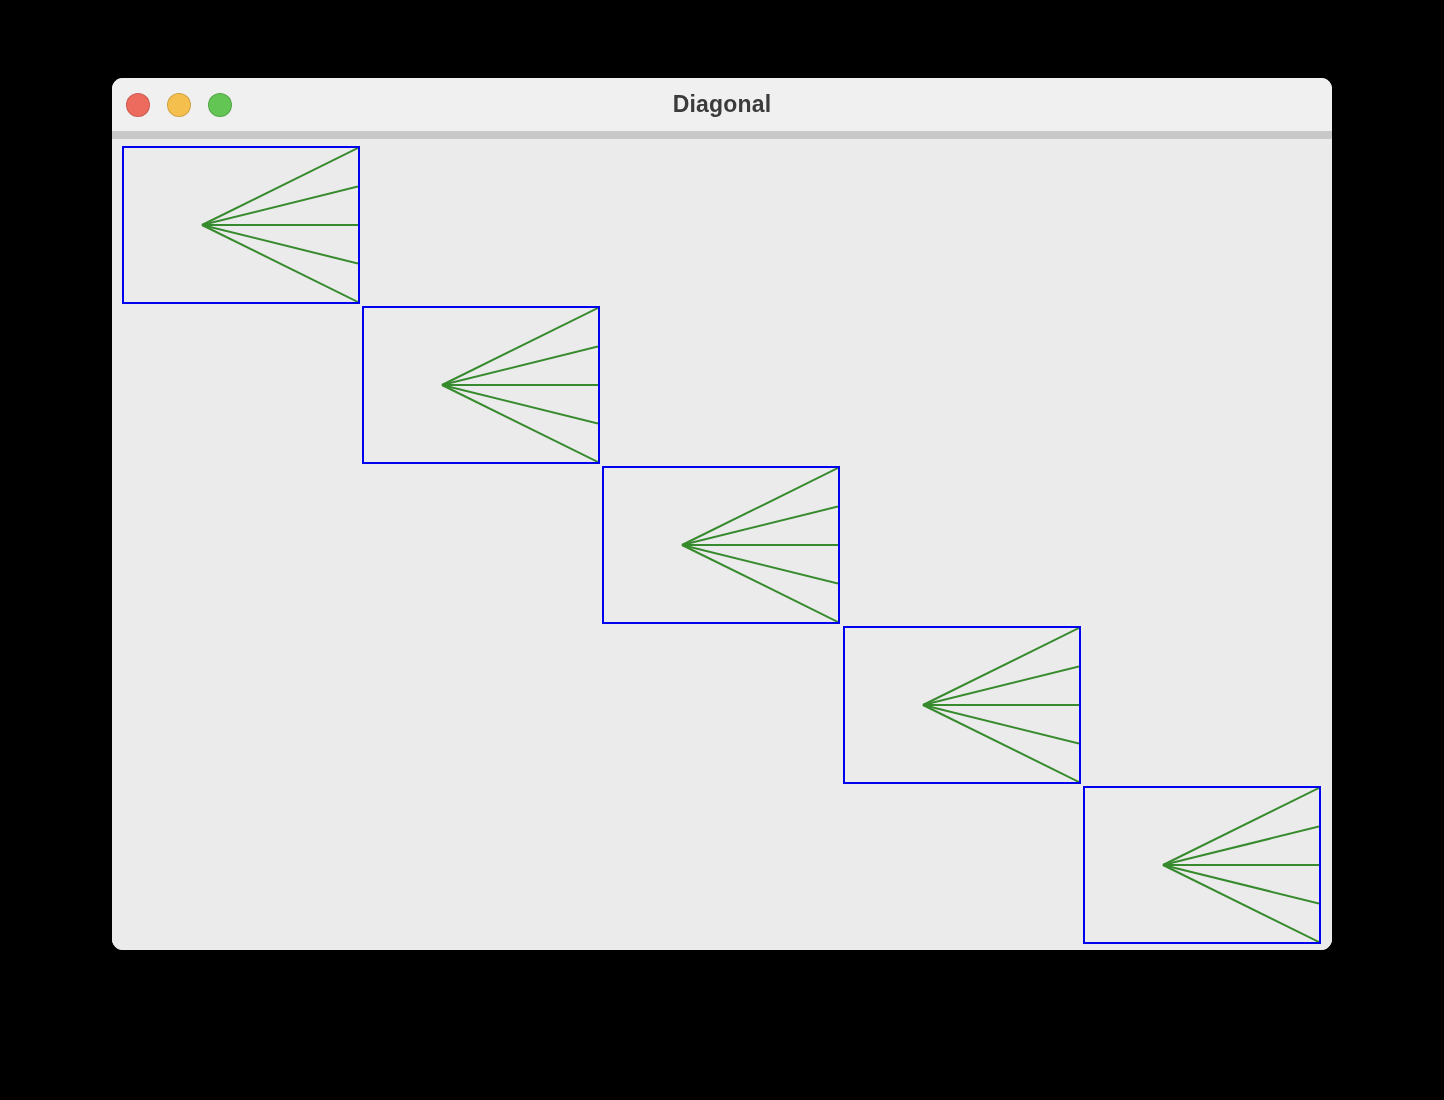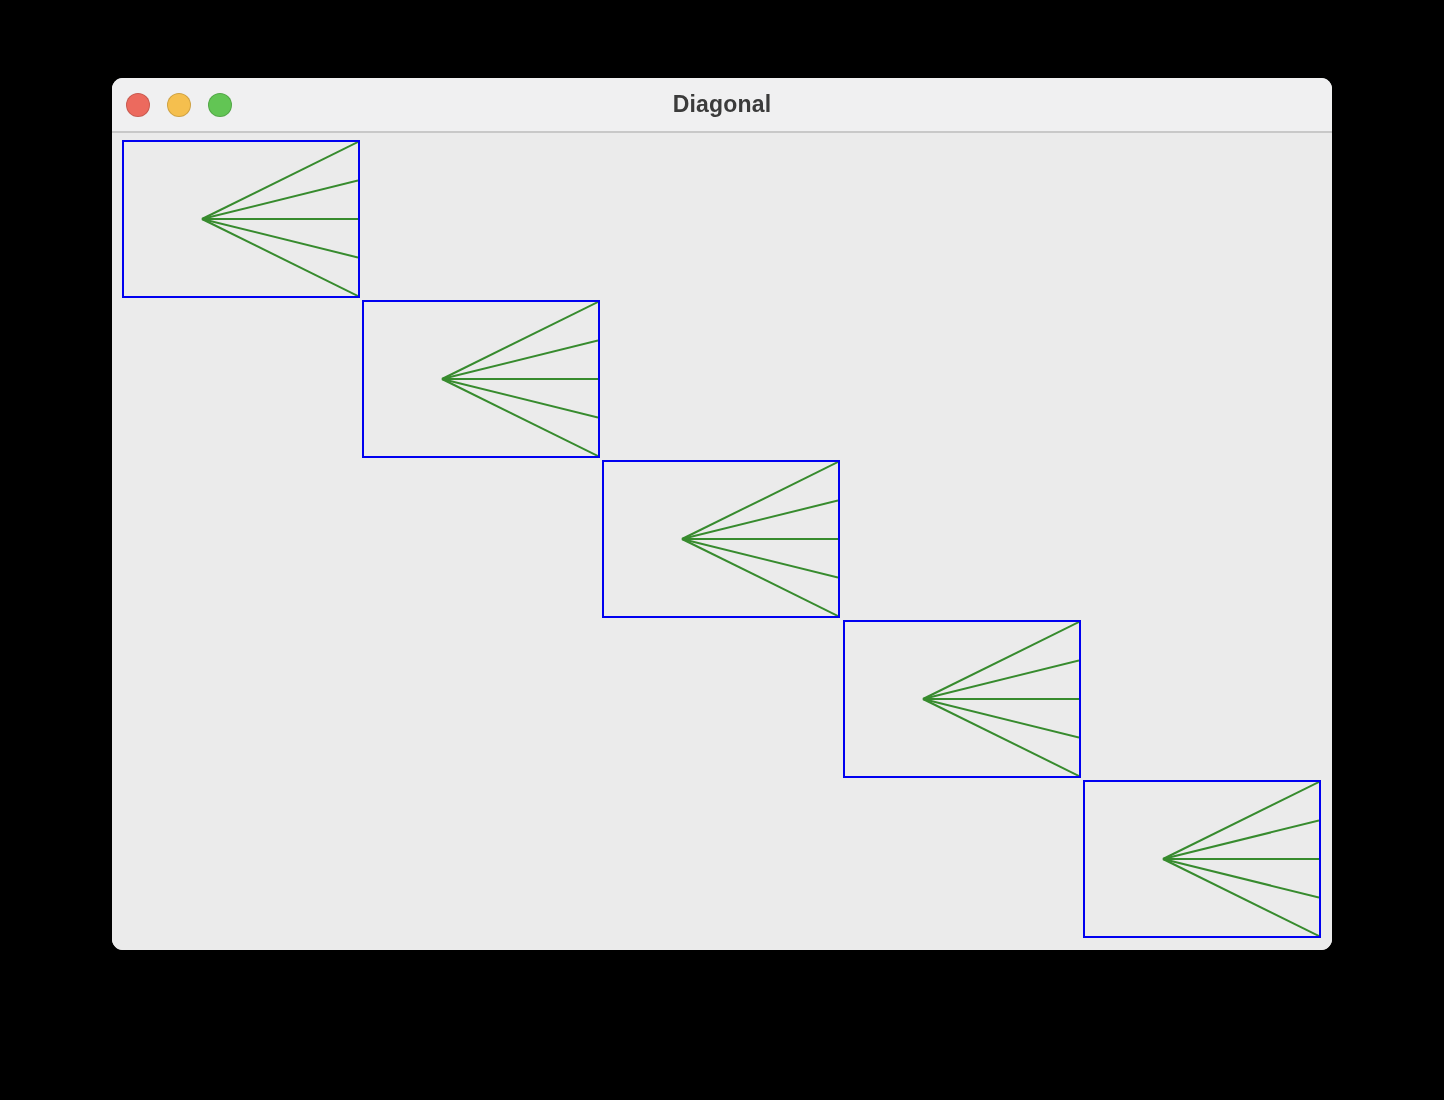--- a/index.html
+++ b/index.html
@@ -24,21 +24,21 @@
     width: 1220px;
     height: 872px;
     background: #ebebeb;
     border-radius: 11px;
     overflow: hidden;
   }
   .titlebar {
     position: relative;
     height: 53px;
     background: #f0f0f1;
-    border-bottom: 2px solid #a3a3a3;
+    border-bottom: 8px solid #a3a3a3;
     display: flex;
     align-items: center;
     padding-left: 34px;
   }
   .traffic-lights {
     position: absolute;
     left: 14px;
     top: 0;
     height: 100%;
     display: flex;

